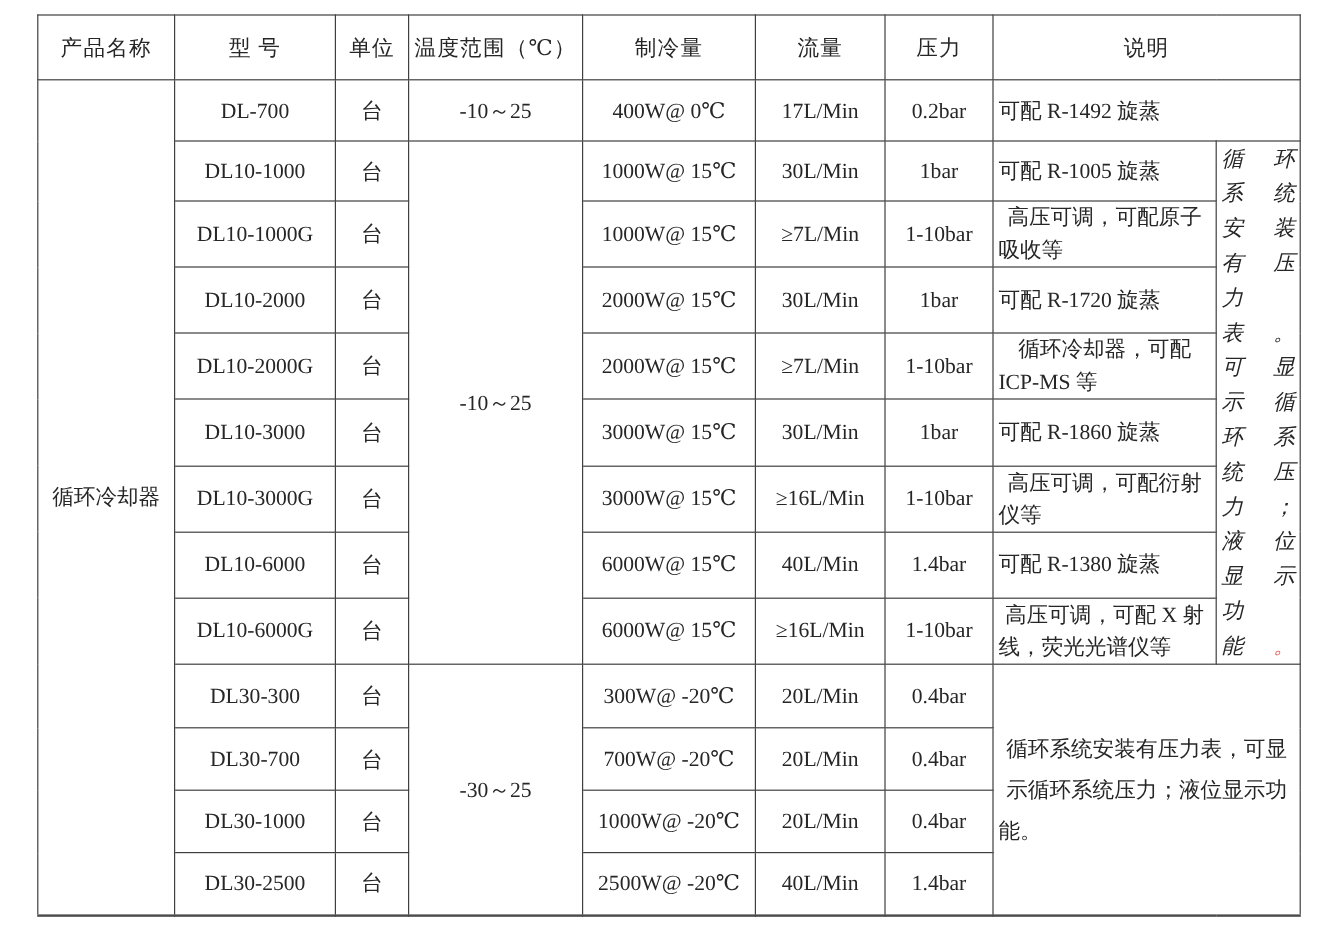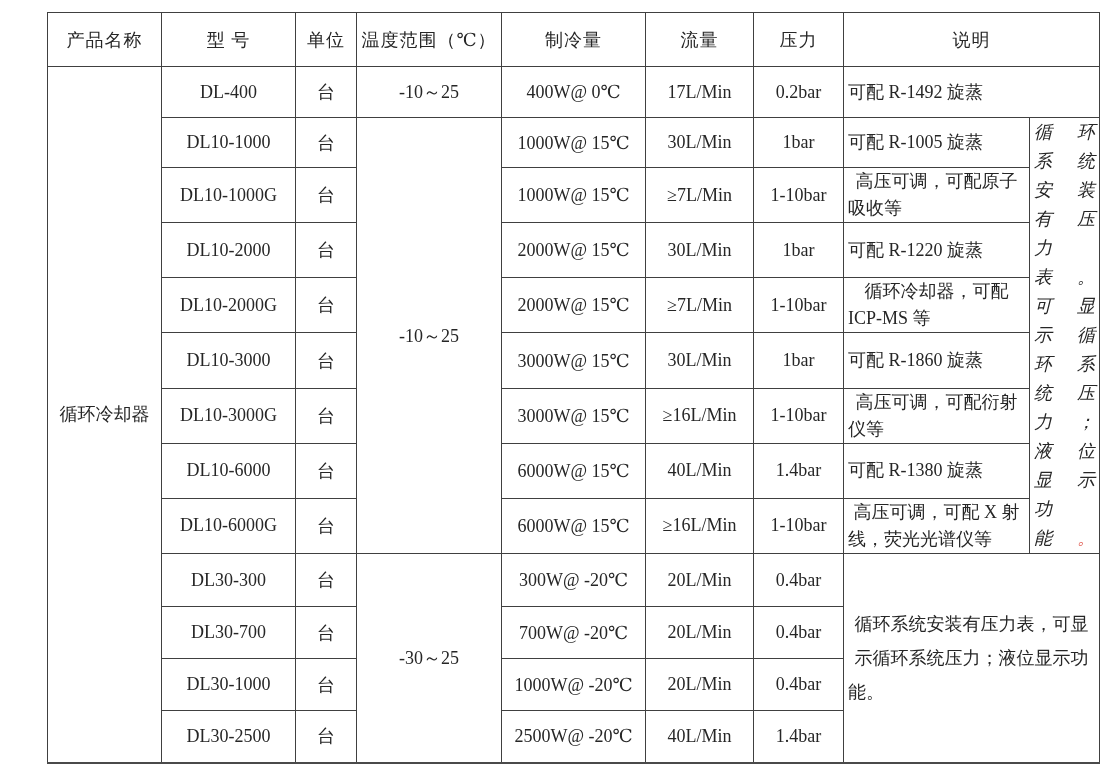--- a/index.html
+++ b/index.html
@@ -12,21 +12,21 @@
   }
   .page {
     position: relative;
     width: 1104px;
     height: 775px;
     background: #ffffff;
     overflow: hidden;
   }
   table.spec {
     position: absolute;
-    left: 47px;
+    left: 31px;
     top: 12px;
     width: 1052px;
     border-collapse: collapse;
     table-layout: fixed;
     color: #262626;
   }
   table.spec td, table.spec th {
     border: 1px solid #404040;
     font-weight: normal;
     font-size: 18px;
@@ -89,21 +89,21 @@
         <th>单位</th>
         <th>温度范围（℃）</th>
         <th>制冷量</th>
         <th>流量</th>
         <th>压力</th>
         <th colspan="2">说明</th>
       </tr>
 
       <tr style="height:51px">
         <td rowspan="13">循环冷却器</td>
-        <td>DL-400</td>
+        <td>DL-700</td>
         <td>台</td>
         <td>-10～25</td>
         <td>400W@ 0℃</td>
         <td>17L/Min</td>
         <td>0.2bar</td>
         <td colspan="2" class="desc">可配 R-1492 旋蒸</td>
       </tr>
 
       <tr style="height:50px">
         <td>DL10-1000</td>
@@ -140,21 +140,21 @@
         <td>1-10bar</td>
         <td class="desc">高压可调，可配原子吸收等</td>
       </tr>
 
       <tr style="height:55px">
         <td>DL10-2000</td>
         <td>台</td>
         <td>2000W@ 15℃</td>
         <td>30L/Min</td>
         <td>1bar</td>
-        <td class="desc">可配 R-1220 旋蒸</td>
+        <td class="desc">可配 R-1720 旋蒸</td>
       </tr>
 
       <tr style="height:55px">
         <td>DL10-2000G</td>
         <td>台</td>
         <td>2000W@ 15℃</td>
         <td>≥7L/Min</td>
         <td>1-10bar</td>
         <td class="desc">循环冷却器，可配 ICP-MS 等</td>
       </tr>

